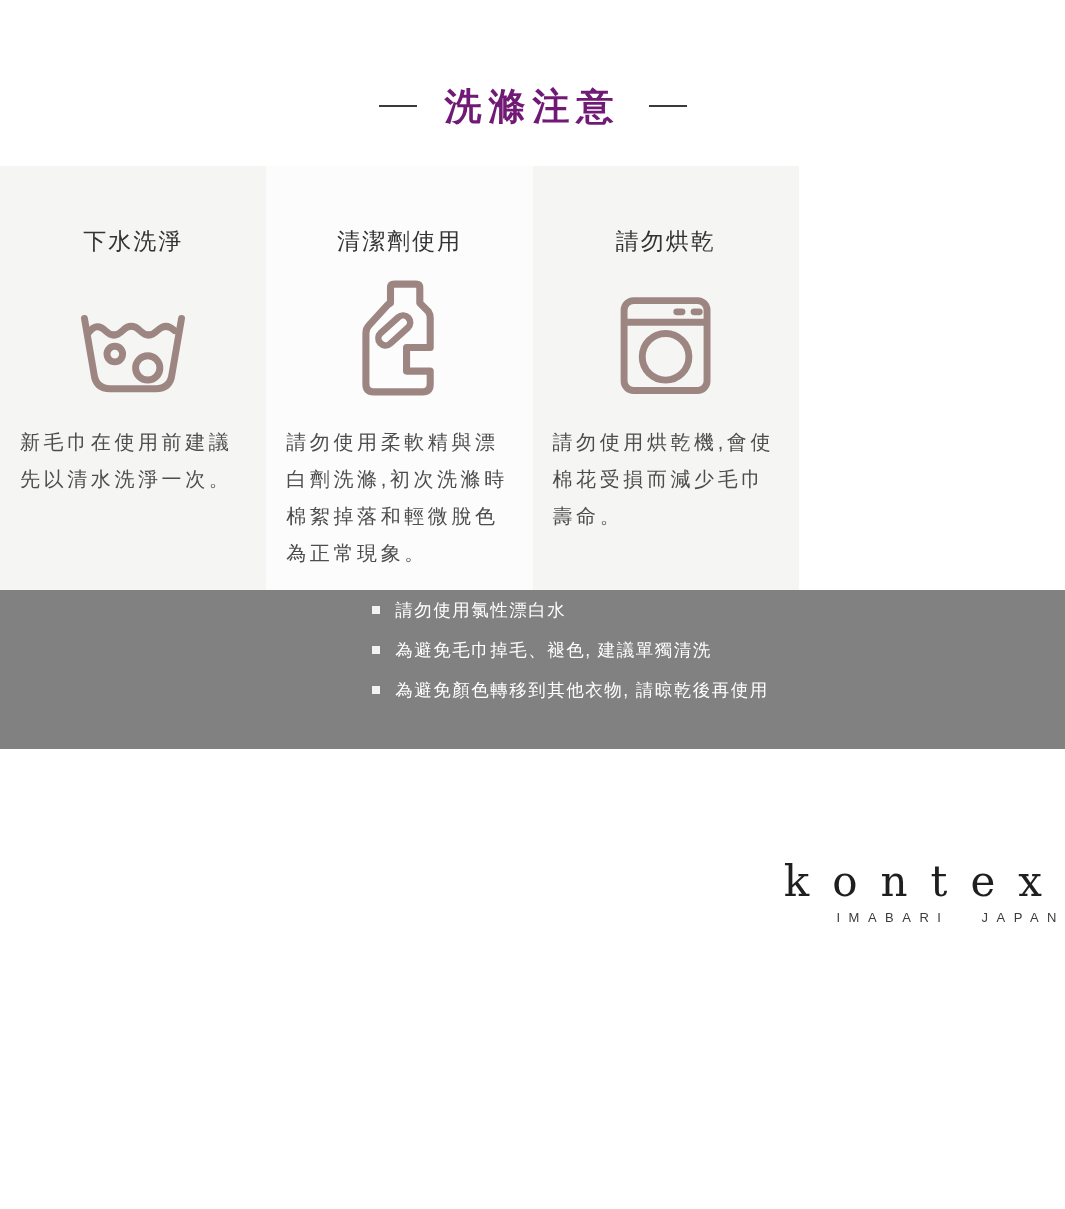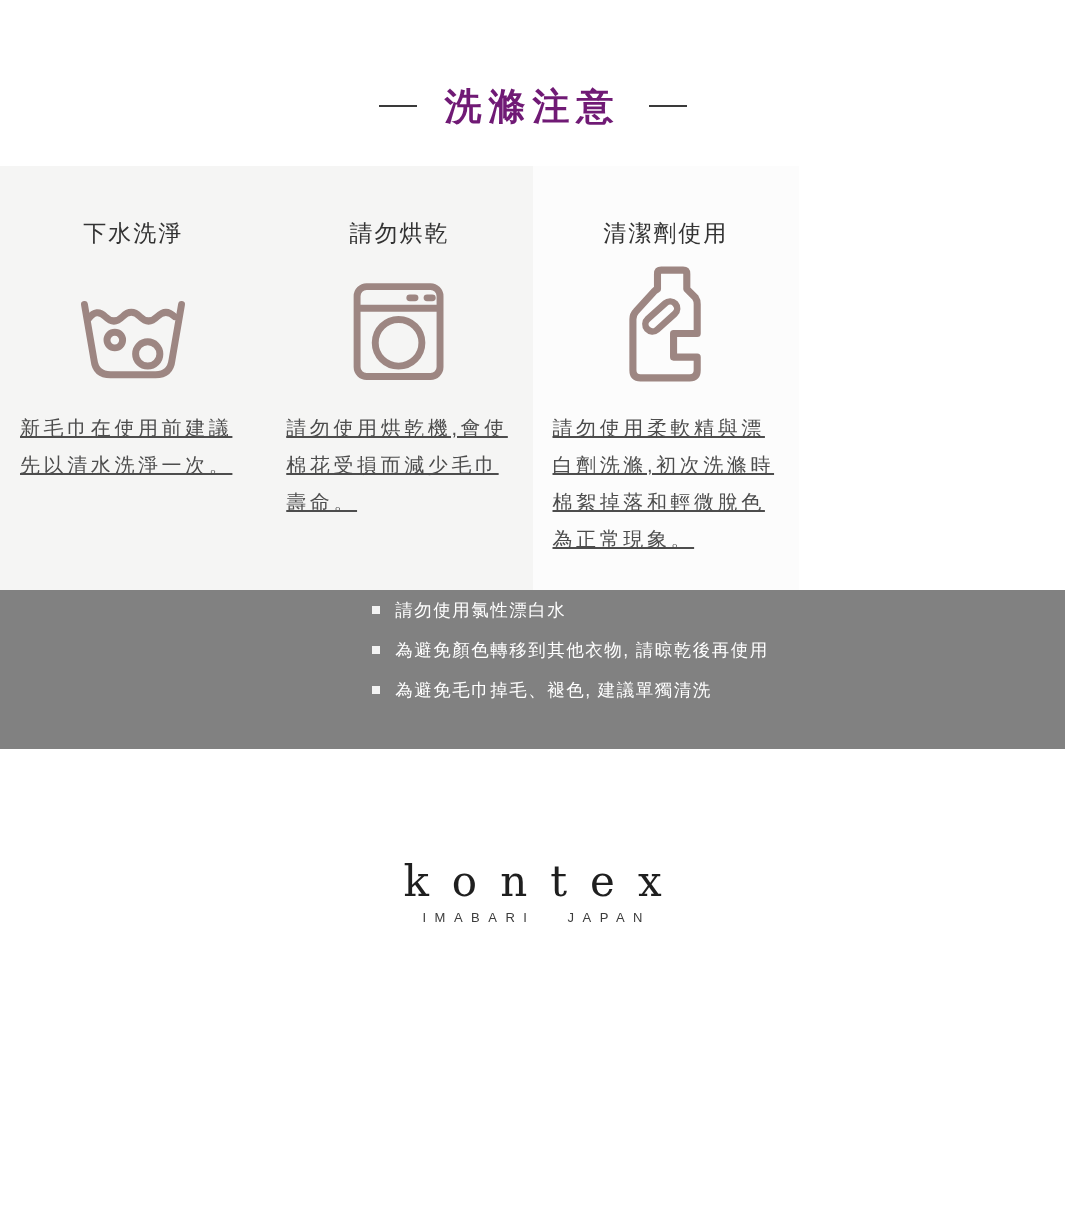--- a/index.html
+++ b/index.html
@@ -21,48 +21,48 @@
   }
   
   .columns{display:flex;margin-top:38px;}
   .col{
     width:266.25px;height:424px;box-sizing:border-box;
     padding:50px 20px 0 20px;flex:none;
   }
   .col.odd{background:#f5f5f4;}
   .col.even{background:#fcfcfc;}
   .col h2{
-    margin:4px;font-size:23px;font-weight:400;color:#333333;
+    margin:12px;font-size:23px;font-weight:400;color:#333333;
     letter-spacing:2px;text-align:center;line-height:1.2;
   }
   .icon-wrap{
     height:132px;display:flex;align-items:flex-end;justify-content:center;
     margin-top:6px;
   }
   .icon-wrap svg{display:block;}
   .col p{
     margin:24px 0 0 0;font-size:20px;color:#4d4d4d;
-    letter-spacing:3.6px;line-height:37px;text-align:left;text-decoration:underline;
+    letter-spacing:3.6px;line-height:37px;text-align:left;
   }
   
   .notes-banner{
     margin-top:0;height:159px;background:#818181;
     display:flex;flex-direction:column;justify-content:flex-start;
   }
   .notes-list{
     list-style:none;margin:0 auto;padding:0 0 0 56px;width:fit-content;
     align-self:center;transform:translateX(10px);
   }
   .notes-list li{
     display:flex;align-items:center;gap:15px;
     color:#ffffff;font-size:17.5px;letter-spacing:1.5px;line-height:40px;
   }
   .note-bullet{width:8px;height:8px;background:#f2f2f2;flex:none;}
   
-  .brand-footer{margin-top:112px;text-align:center;}
+  .brand-footer{margin-top:112px;text-align:right;}
   .brand-name{
     font-family:"DejaVu Serif","Liberation Serif",serif;
     font-size:42px;font-weight:400;color:#1f1f1f;
     letter-spacing:23px;text-indent:23px;line-height:1;
   }
   .brand-sub{
     margin-top:7px;font-size:13px;color:#3c3c3c;
     letter-spacing:8.5px;text-indent:8.5px;word-spacing:20px;
   }
   .icon-stroke{fill:none;stroke:#9d8682;stroke-linecap:round;stroke-linejoin:round;}
@@ -87,61 +87,61 @@
         <svg width="122" height="104" viewBox="0 0 140 120">
           <path class="icon-stroke" stroke-width="8" d="M14 26 L25 90 Q27 107 44 107 L96 107 Q113 107 115 90 L126 26"></path>
           <path class="icon-stroke" stroke-width="8" d="M19 42 Q28 30 38 40 Q48 50 58 40 Q68 30 78 40 Q88 50 98 40 Q108 30 118 40"></path>
           <circle class="icon-stroke" stroke-width="8" cx="49" cy="67" r="9"></circle>
           <circle class="icon-stroke" stroke-width="8" cx="87" cy="83" r="14"></circle>
         </svg>
       </div>
       <p>新毛巾在使用前建議先以清水洗淨一次。</p>
     </article>
 
+    <article class="col even">
+      <h2>清潔劑使用</h2>
+      <div class="icon-wrap">
+        <svg width="104" height="124" viewBox="0 0 110 130">
+          <path class="icon-stroke" stroke-width="7.5" d="M46 28 L46 12 Q46 8 50 8 L73 8 Q77 8 77 12 L77 28 L86 37 Q88 40 88 44 L88 75 L63 75 L63 100 L88 100 L88 114 Q88 122 80 122 L28 122 Q20 122 20 114 L20 60 Q20 55 23 52 L43 30 Q44 29 46 28 Z"></path>
+          <rect class="icon-stroke" stroke-width="7" x="-20" y="-7.5" width="40" height="15" rx="7.5" transform="translate(50 57) rotate(-42)"></rect>
+        </svg>
+      </div>
+      <p>請勿使用柔軟精與漂白劑洗滌,初次洗滌時棉絮掉落和輕微脫色為正常現象。</p>
+    </article>
+
     <article class="col odd">
       <h2>請勿烘乾</h2>
       <div class="icon-wrap">
         <svg width="108" height="108" viewBox="0 0 125 125">
           <rect class="icon-stroke" stroke-width="8" x="14" y="10" width="96" height="104" rx="11"></rect>
           <line class="icon-stroke" stroke-width="8" x1="15" y1="35" x2="109" y2="35"></line>
           <circle class="icon-stroke" stroke-width="8" cx="62" cy="75" r="27"></circle>
           <rect class="icon-fill" x="71" y="19" width="14" height="8" rx="4"></rect>
           <rect class="icon-fill" x="91" y="19" width="14" height="8" rx="4"></rect>
         </svg>
       </div>
       <p>請勿使用烘乾機,會使棉花受損而減少毛巾壽命。</p>
     </article>
 
-    <article class="col even">
-      <h2>清潔劑使用</h2>
-      <div class="icon-wrap">
-        <svg width="104" height="124" viewBox="0 0 110 130">
-          <path class="icon-stroke" stroke-width="7.5" d="M46 28 L46 12 Q46 8 50 8 L73 8 Q77 8 77 12 L77 28 L86 37 Q88 40 88 44 L88 75 L63 75 L63 100 L88 100 L88 114 Q88 122 80 122 L28 122 Q20 122 20 114 L20 60 Q20 55 23 52 L43 30 Q44 29 46 28 Z"></path>
-          <rect class="icon-stroke" stroke-width="7" x="-20" y="-7.5" width="40" height="15" rx="7.5" transform="translate(50 57) rotate(-42)"></rect>
-        </svg>
-      </div>
-      <p>請勿使用柔軟精與漂白劑洗滌,初次洗滌時棉絮掉落和輕微脫色為正常現象。</p>
-    </article>
-
 
   </section>
 
   <section class="notes-banner">
     <ul class="notes-list">
       <li>
         <span class="note-bullet"></span>
         <span>請勿使用氯性漂白水</span>
       </li>
       <li>
         <span class="note-bullet"></span>
-        <span>為避免顏色轉移到其他衣物, 請晾乾後再使用</span>
+        <span>為避免毛巾掉毛、褪色, 建議單獨清洗</span>
       </li>
       <li>
         <span class="note-bullet"></span>
-        <span>為避免毛巾掉毛、褪色, 建議單獨清洗</span>
+        <span>為避免顏色轉移到其他衣物, 請晾乾後再使用</span>
       </li>
     </ul>
   </section>
 
   <footer class="brand-footer">
     <div class="brand-name">kontex</div>
     <div class="brand-sub">IMABARI JAPAN</div>
   </footer>
 
 </div>

